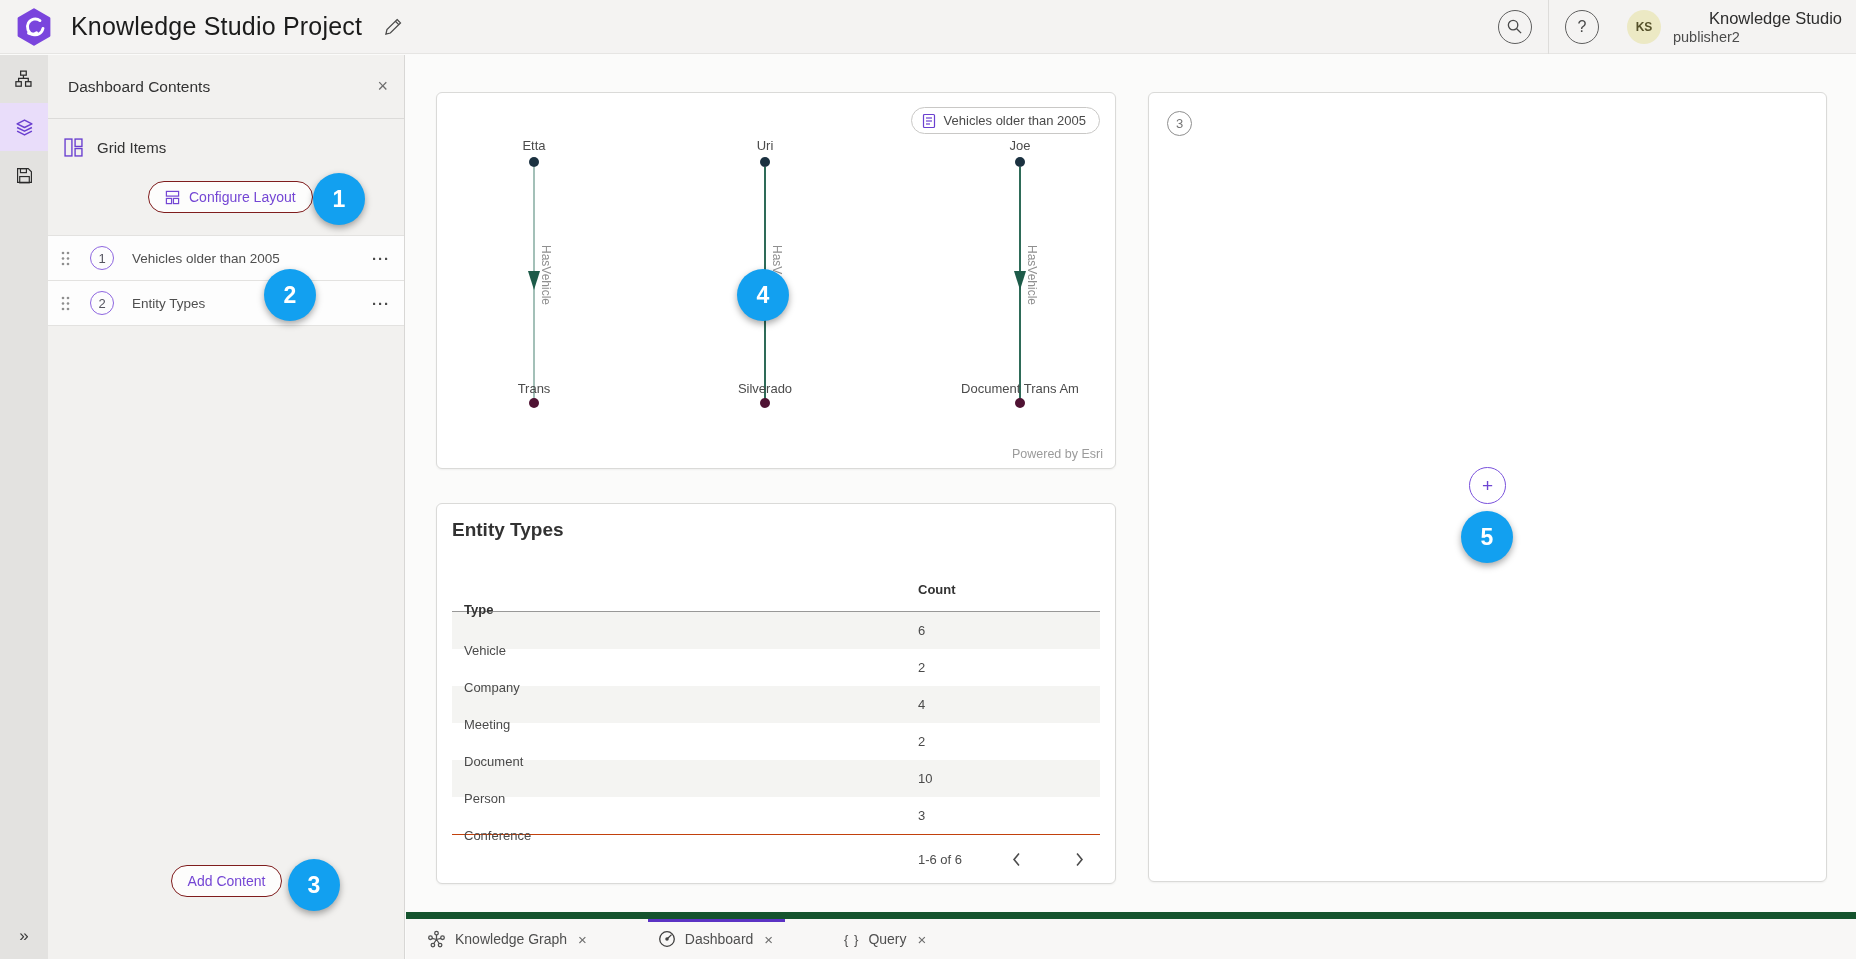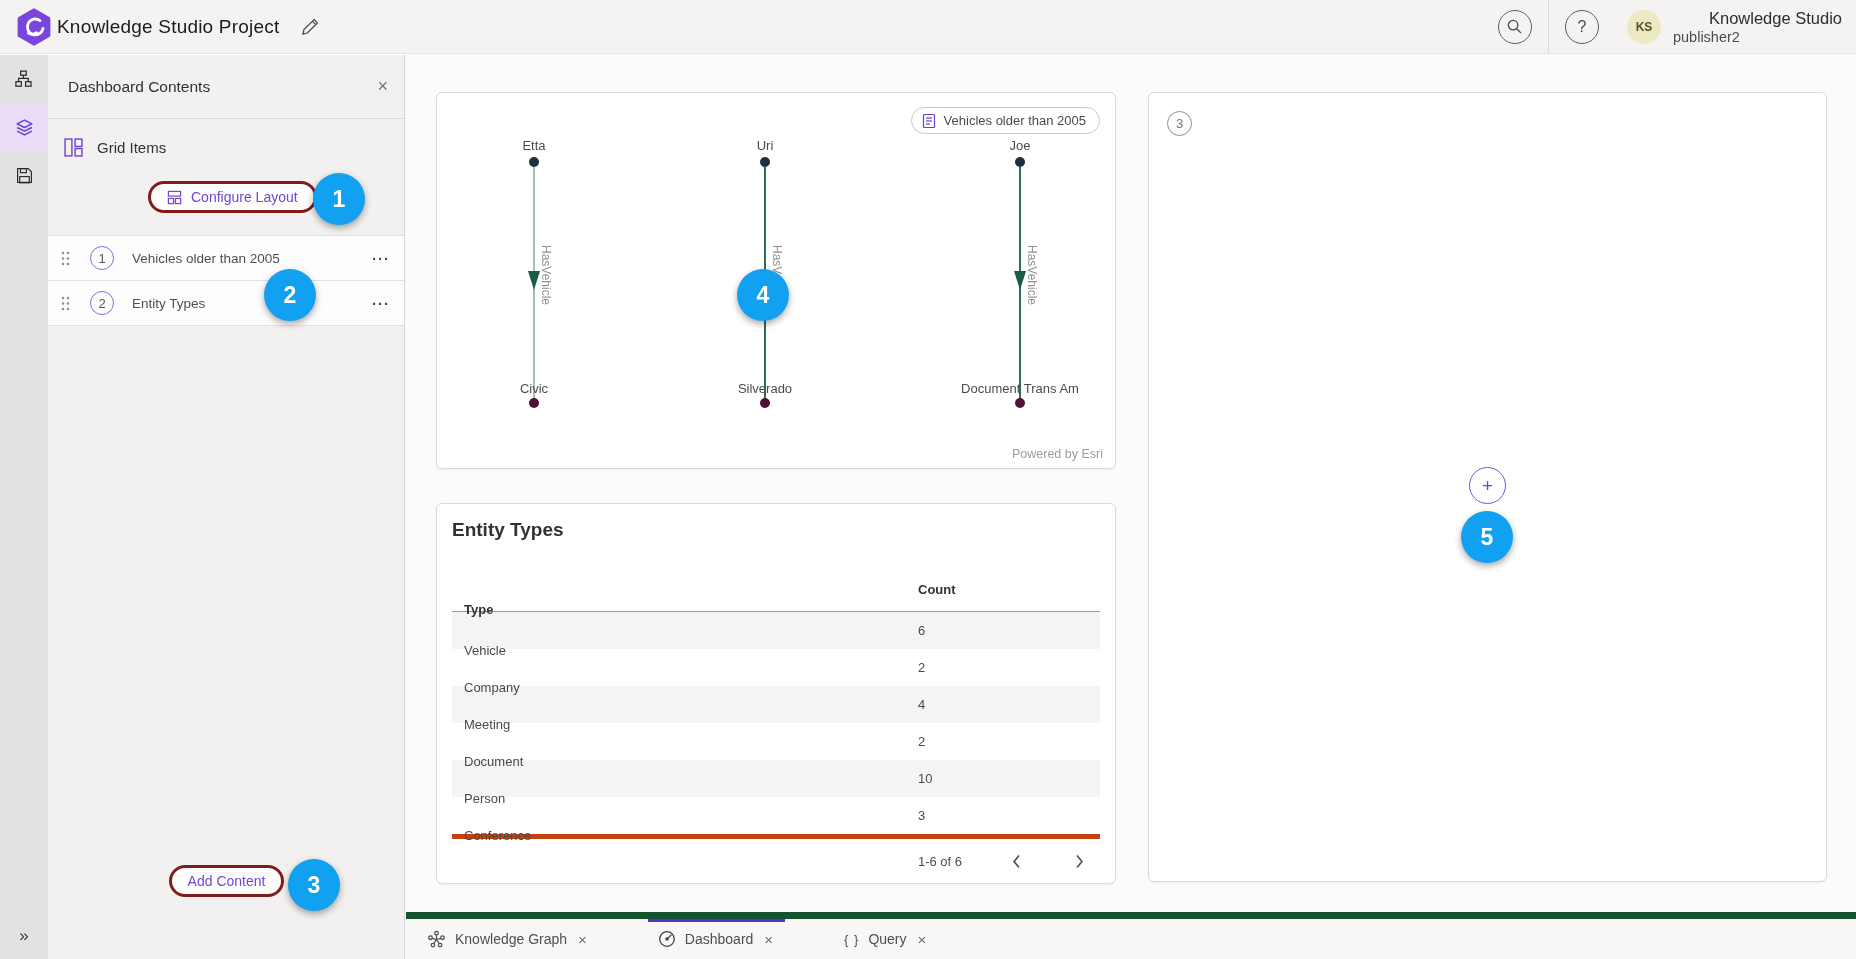--- a/index.html
+++ b/index.html
@@ -3,21 +3,21 @@
 <meta charset="utf-8">
 <style>
   * { margin:0; padding:0; box-sizing:border-box; }
   html,body { width:1856px; height:959px; }
   body { font-family:"Liberation Sans", sans-serif; background:#fbfbfa; overflow:hidden; position:relative; }
 
   
   .topbar { position:absolute; left:0; top:0; width:1856px; height:54px; background:#f4f3f2;
             border-bottom:1px solid #e6e5e3; display:flex; align-items:center; z-index:10; }
   .logo { width:38px; height:38px; margin-left:15px; display:flex; align-items:center; justify-content:center; }
-  .app-title { margin-left:4px; font-size:19px; color:#1b1b1b; font-weight:500; letter-spacing:.2px; }
+  .app-title { margin-left:18px; font-size:25px; color:#1b1b1b; font-weight:500; letter-spacing:.2px; }
   .edit-btn { margin-left:22px; background:none; border:none; cursor:pointer; display:flex; }
   .topbar-right { margin-left:auto; display:flex; align-items:center; height:100%; }
   .circle-btn { width:34px; height:34px; border-radius:50%; border:1px solid #5f5f5f; background:transparent;
                 display:flex; align-items:center; justify-content:center; cursor:pointer; color:#4a4a4a; font-size:16px; }
   .tb-sep { width:1px; height:54px; background:#dddcda; margin:0 16px; }
   .search-wrap { margin-right:0; }
   .avatar { width:34px; height:34px; border-radius:50%; background:#ece9c4; color:#55512a;
             font-size:12px; font-weight:bold; display:flex; align-items:center; justify-content:center; margin-left:28px; }
   .account { margin-left:12px; margin-right:14px; line-height:1.18; padding-top:2px; }
   .account-name { font-size:16.5px; color:#2d2d2d;margin-left:36px; }
@@ -34,21 +34,21 @@
   
   .panel { position:absolute; left:48px; top:55px; width:357px; height:904px; background:#f2f1ef;
            border-right:1px solid #d8d7d5; z-index:5; }
   .panel-header { height:64px; display:flex; align-items:center; padding:0 16px 0 20px; border-bottom:1px solid #dcdbd9; }
   .panel-title { font-size:15.5px; color:#323232; }
   .panel-close { margin-left:auto; background:none; border:none; font-size:18px; color:#6e6e6e; cursor:pointer; }
   .section-head { height:56px; display:flex; align-items:center; padding-left:16px; gap:14px; }
   .section-label { font-size:15px; color:#323232; font-weight:500; }
   .configure-row { padding:6px 0 22px 100px; }
   .btn-outline { display:inline-flex; align-items:center; justify-content:flex-start; gap:9px; height:32px;
-                 border:3px solid #7f1d1d; border-radius:16px; background:#fdfdfc; color:#7446d4;
+                 border:1px solid #7f1d1d; border-radius:16px; background:#fdfdfc; color:#7446d4;
                  font-size:14px; padding:0 16px; cursor:pointer; font-family:inherit; }
   .list-row { height:46px; background:#fdfdfd; border-top:1px solid #e3e2e0; border-bottom:1px solid #e3e2e0;
               display:flex; align-items:center; padding:0 14px 0 12px; margin-bottom:-1px; cursor:pointer; }
   .drag-handle { width:12px; display:flex; cursor:grab; }
   .order-circle { width:24px; height:24px; border-radius:50%; border:1px solid #8e66e0; color:#55555f;
                   font-size:13px; display:flex; align-items:center; justify-content:center; margin-left:18px; }
   .row-label { margin-left:18px; font-size:13.5px; color:#4f4f4f; }
   .row-menu { margin-left:auto; background:none; border:none; color:#4a4a4a; font-size:15px; font-weight:bold;
               letter-spacing:1px; cursor:pointer; }
   .add-row { position:absolute; left:0; top:810px; width:357px; text-align:center; }
@@ -82,21 +82,21 @@
   
   .table-card { left:30px; top:448px; width:680px; height:381px; padding:15px 15px 0 15px; }
   .table-title { font-size:19px; color:#323232; font-weight:bold; }
   .tbl { margin-top:26px; }
   .tbl-head { display:flex; height:45px; align-items:center; border-bottom:1px solid #989898;
               font-size:13px; font-weight:bold; color:#323232; }
   .cell-type { width:466px; padding-left:12px;margin-top:40px; }
   .cell-count { flex:1; }
   .tbl-row { display:flex; height:37px; align-items:center; font-size:13px; color:#4a4a4a; }
   .tbl-row:nth-of-type(even) { background:#f4f4f2; }
-  .tbl-footer { border-top:5px solid #c2410c; display:flex; align-items:center; justify-content:flex-end;
+  .tbl-footer { border-top:1px solid #c2410c; display:flex; align-items:center; justify-content:flex-end;
                 height:50px; gap:46px; padding-right:12px; }
   .pag-text { font-size:13px; color:#4c4c4c; }
   .pag-btn { background:none; border:none; cursor:pointer; display:flex; padding:4px; }
 
   
   .empty-card { left:742px; top:37px; width:679px; height:790px; }
   .slot-circle { position:absolute; left:18px; top:18px; width:25px; height:25px; border:1px solid #8f8f8f;
                  border-radius:50%; color:#767676; font-size:13px; display:flex; align-items:center; justify-content:center; }
   .plus-btn { position:absolute; left:320px; top:374px; width:37px; height:37px; border-radius:50%;
               border:1px solid #7a52dc; background:#fff; color:#6e46d2; font-size:19px; line-height:1;
@@ -272,21 +272,21 @@
       </span>
       <span class="chip-label">Vehicles older than 2005</span>
     </div>
 
     <div class="graph-col c1">
       <div class="node-label top">Etta</div>
       <div class="node-dot top"></div>
       <div class="edge-line"></div>
       <div class="edge-arrow"></div>
       <div class="edge-label">HasVehicle</div>
-      <div class="node-label bottom">Civic</div>
+      <div class="node-label bottom">Trans</div>
       <div class="node-dot bottom"></div>
     </div>
     <div class="graph-col c2">
       <div class="node-label top">Uri</div>
       <div class="node-dot top"></div>
       <div class="edge-line"></div>
       <div class="edge-arrow"></div>
       <div class="edge-label">HasVehicle</div>
       <div class="node-label bottom">Silverado</div>
       <div class="node-dot bottom"></div>

